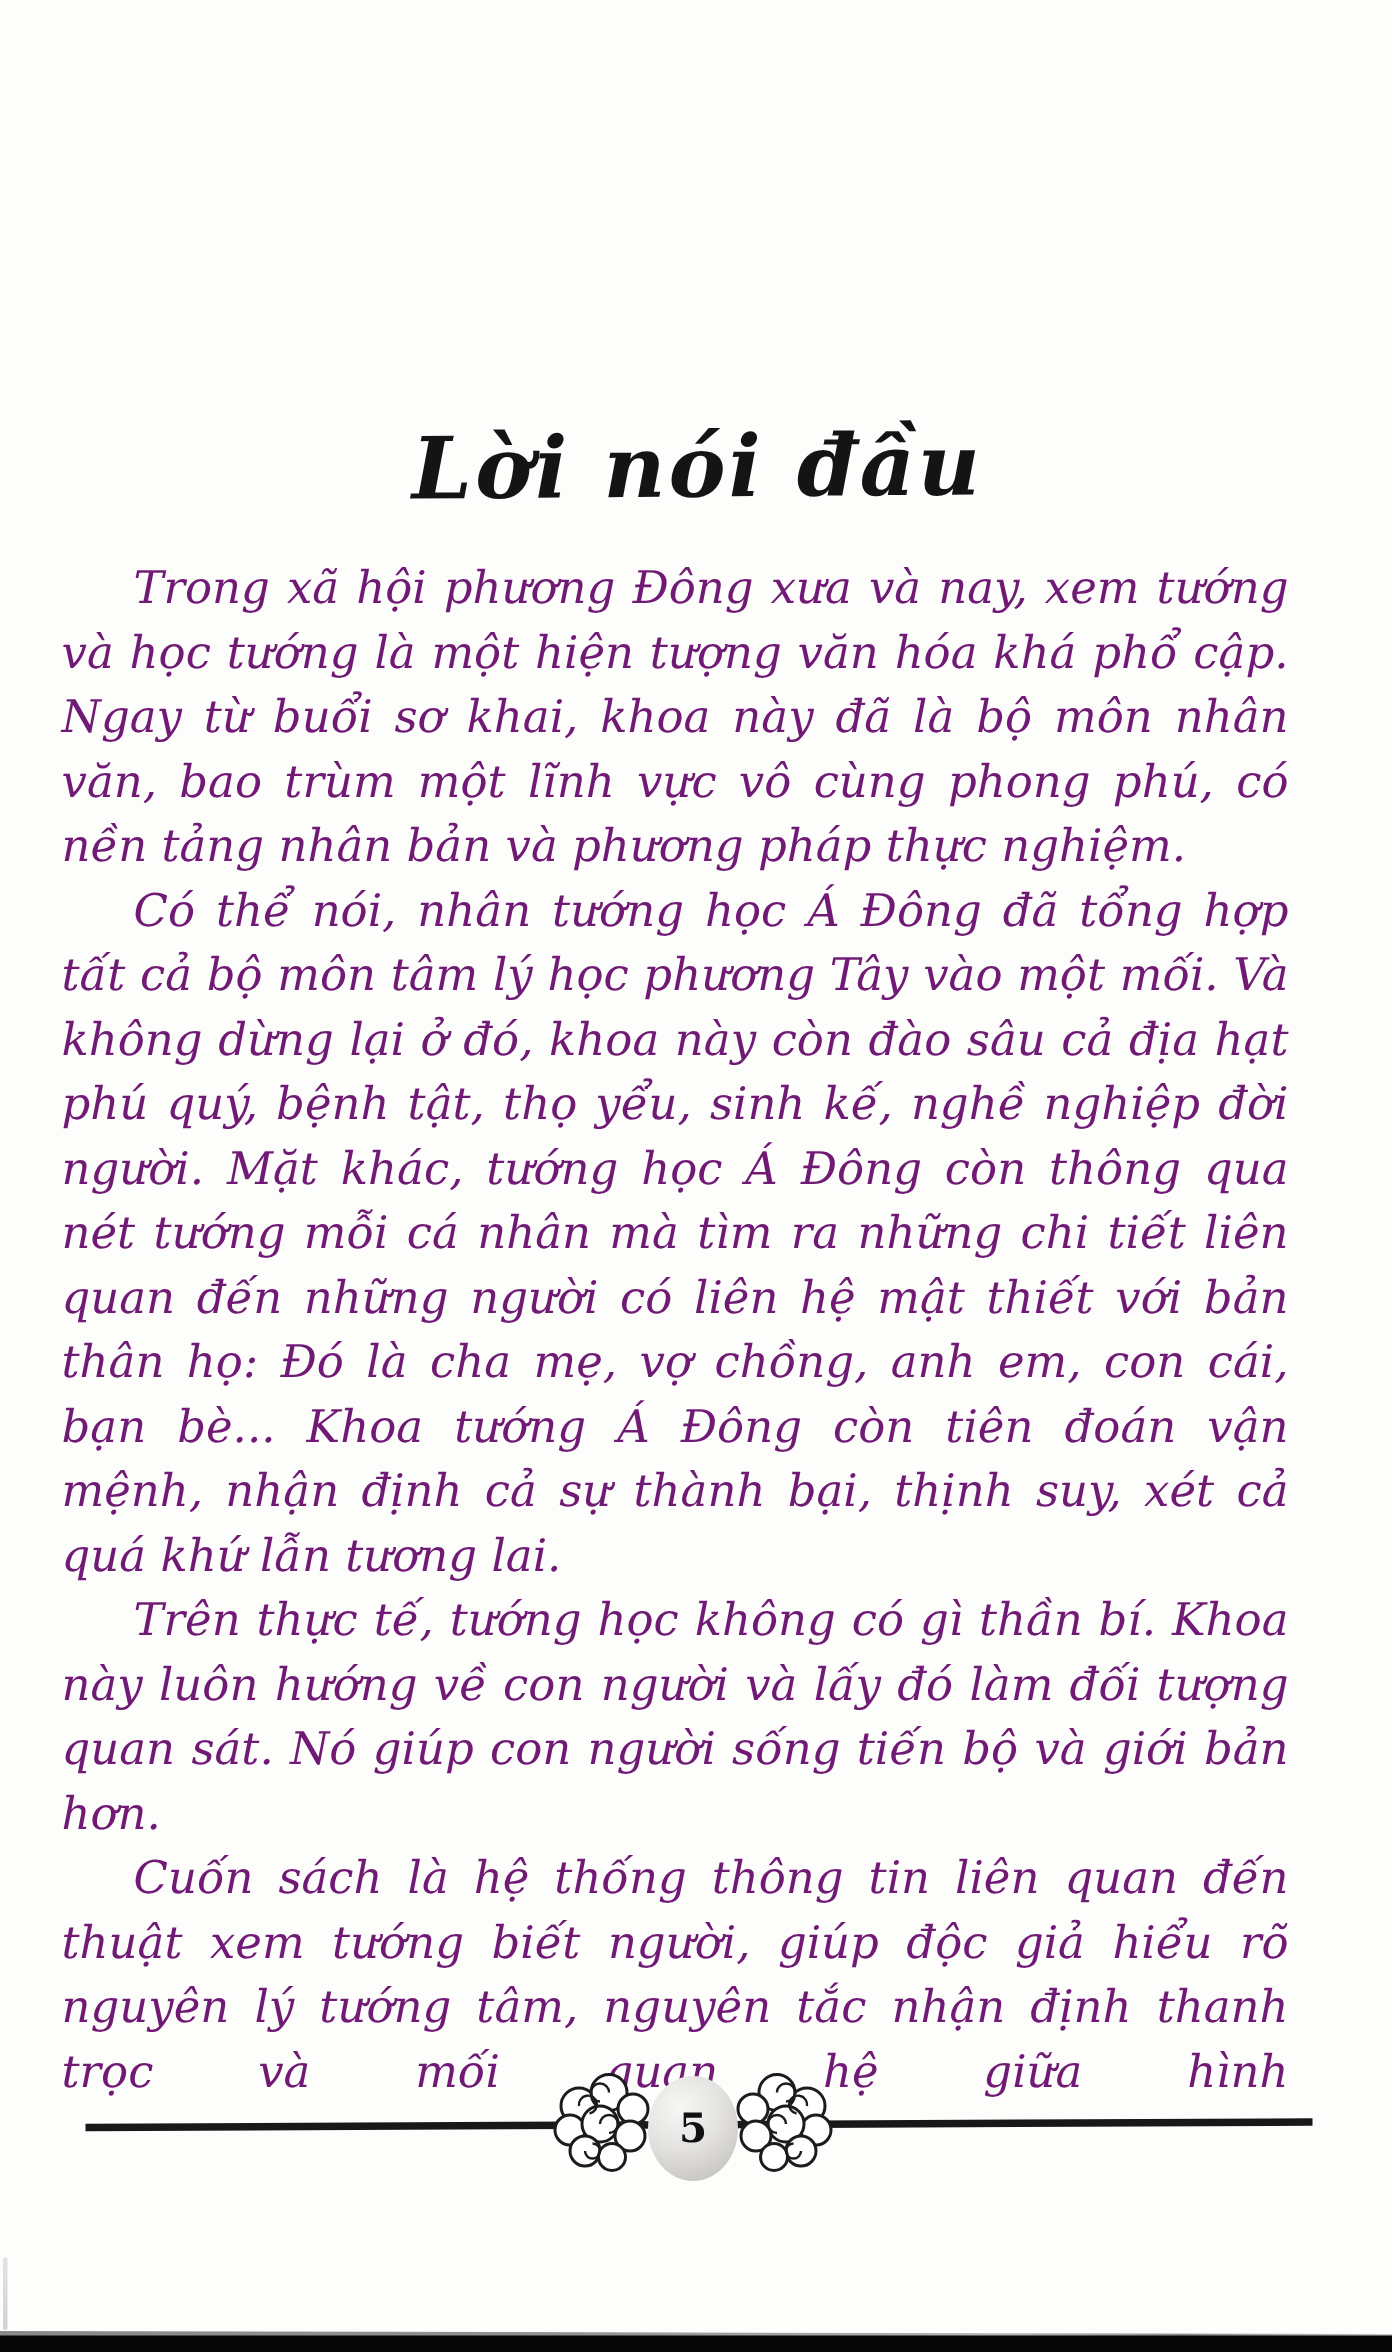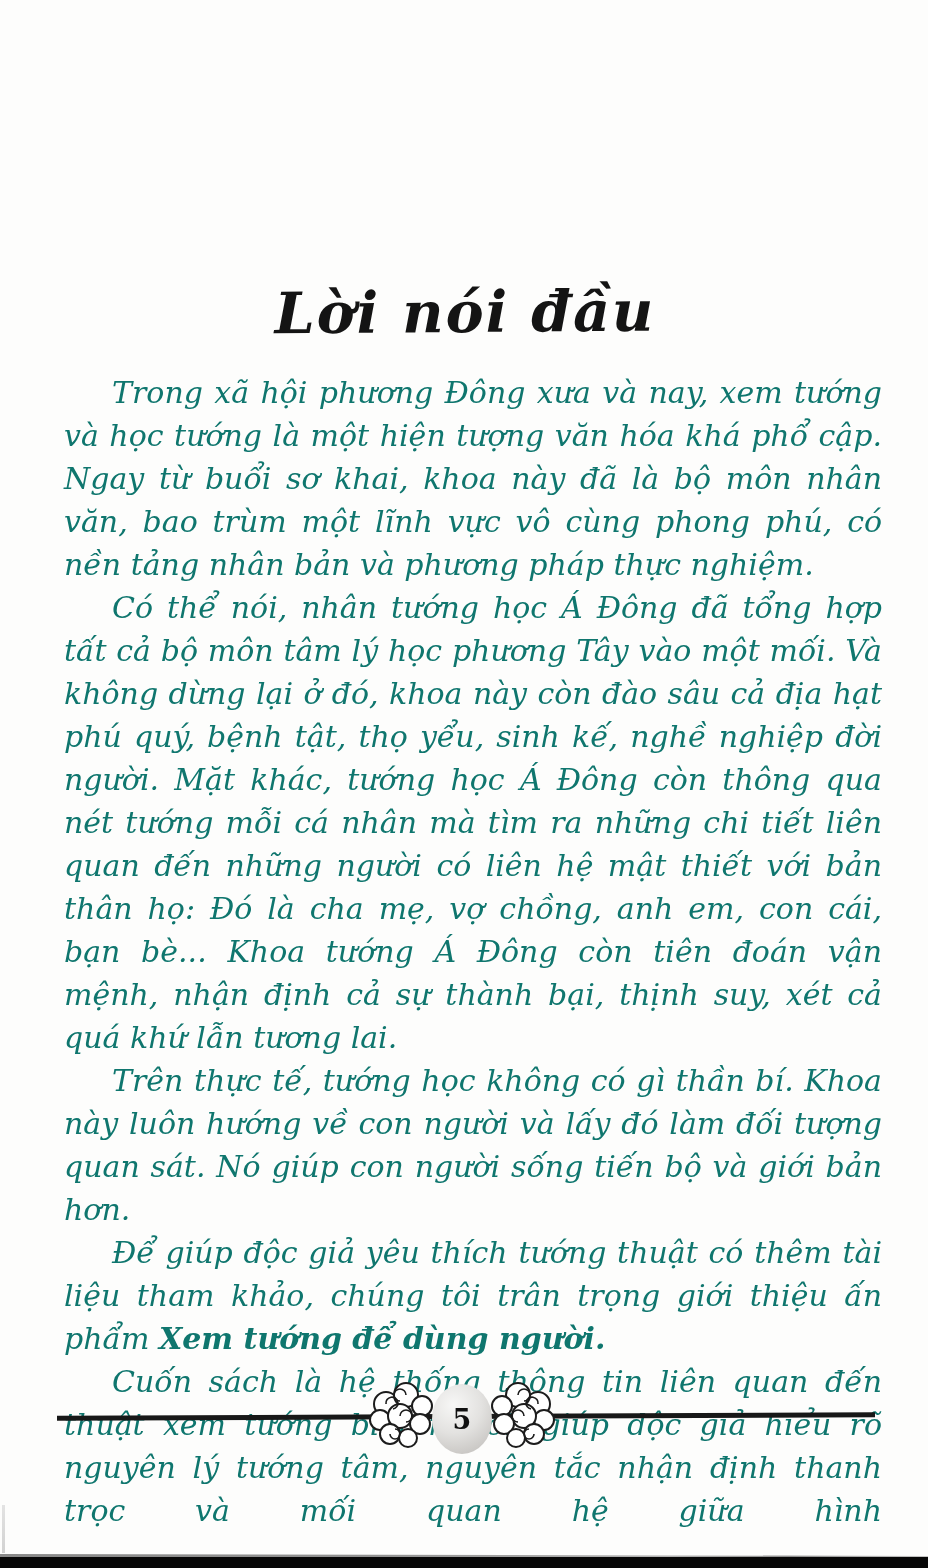--- a/index.html
+++ b/index.html
@@ -27,25 +27,25 @@
     font-size:57px;
     line-height:1.35;
     font-weight:bold;
     font-style:italic;
     letter-spacing:2px;
     color:#141414;
     transform:rotate(-0.4deg);
   }
   .body-text {
     position:absolute;
-    top:371px; left:64px; width:818px;
+    top:371px; left:41px; width:818px;
     font-size:30px;
     line-height:43px;
     font-style:italic;
-    color:#0f766e;
+    color:#701a75;
     text-align:justify;
   }
   .body-text p {
     margin:0;
     text-indent:48px;
   }
   .body-text p.continued { text-align-last:justify; }
   .body-text strong { font-weight:700; }
 
   .footer {
@@ -97,21 +97,20 @@
 <div class="page">
 
   <div class="scan-edge-mark"></div>
 
   <h1 class="page-title">Lời nói đầu</h1>
 
   <div class="body-text">
     <p><span>Trong xã hội phương Đông xưa và nay, xem tướng và học tướng là một hiện tượng văn hóa khá phổ cập. Ngay từ buổi sơ khai, khoa này đã là bộ môn nhân văn, bao trùm một lĩnh vực vô cùng phong phú, có nền tảng nhân bản và phương pháp thực nghiệm.</span></p>
     <p><span>Có thể nói, nhân tướng học Á Đông đã tổng hợp tất cả bộ môn tâm lý học phương Tây vào một mối. Và không dừng lại ở đó, khoa này còn đào sâu cả địa hạt phú quý, bệnh tật, thọ yểu, sinh kế, nghề nghiệp đời người. Mặt khác, tướng học Á Đông còn thông qua nét tướng mỗi cá nhân mà tìm ra những chi tiết liên quan đến những người có liên hệ mật thiết với bản thân họ: Đó là cha mẹ, vợ chồng, anh em, con cái, bạn bè... Khoa tướng Á Đông còn tiên đoán vận mệnh, nhận định cả sự thành bại, thịnh suy, xét cả quá khứ lẫn tương lai.</span></p>
     <p><span>Trên thực tế, tướng học không có gì thần bí. Khoa này luôn hướng về con người và lấy đó làm đối tượng quan sát. Nó giúp con người sống tiến bộ và giới bản hơn.</span></p>
-    <p><span>Để giúp độc giả yêu thích tướng thuật có thêm tài liệu tham khảo, chúng tôi trân trọng giới thiệu ấn phẩm </span><strong>Xem tướng để dùng người.</strong></p>
     <p class="continued"><span>Cuốn sách là hệ thống thông tin liên quan đến thuật xem tướng biết người, giúp độc giả hiểu rõ nguyên lý tướng tâm, nguyên tắc nhận định thanh trọc và mối quan hệ giữa hình</span></p>
   </div>
 
   <div class="footer">
     <div class="footer-rule"></div>
     <div class="ornament">
       <svg class="cloud left" width="78" height="78" viewBox="0 0 78 78">
         <g fill="#ffffff" stroke="#1c1c1c" stroke-width="2">
           <circle cx="24" cy="24" r="12"></circle>
           <circle cx="44" cy="15" r="12"></circle>

